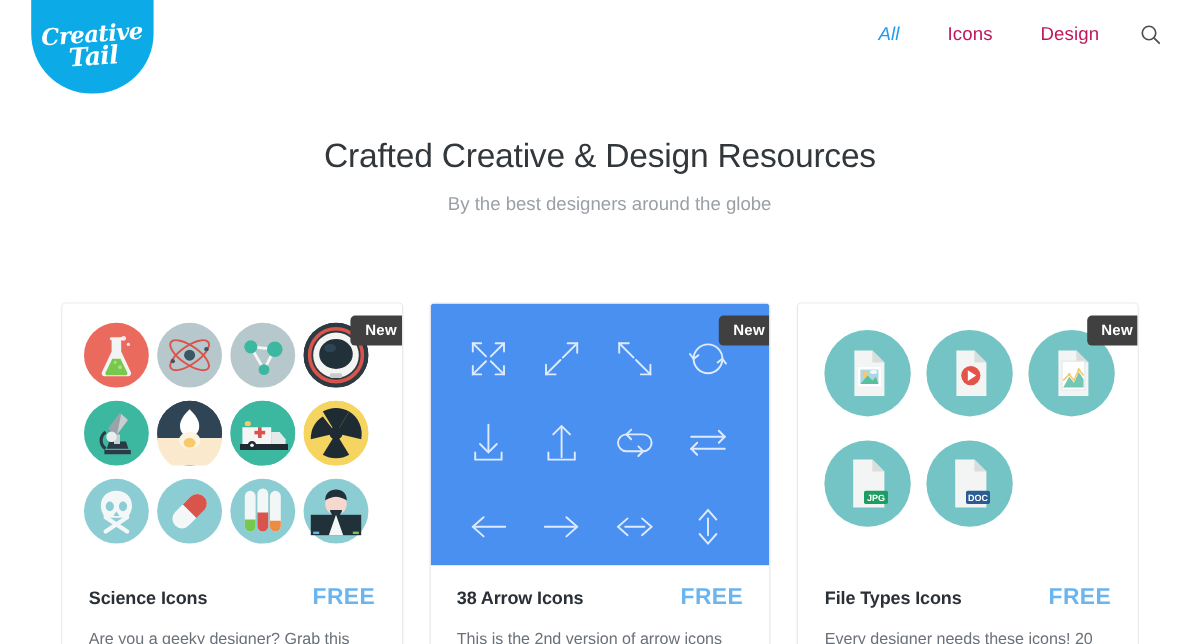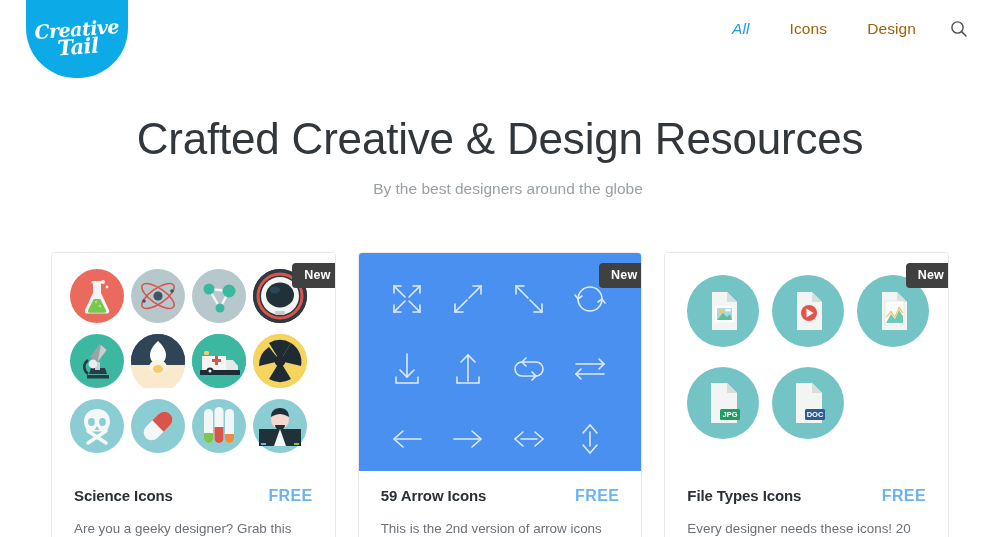--- a/index.html
+++ b/index.html
@@ -36,37 +36,37 @@
     transform: translateY(-16px) rotate(-4deg);
   }
   .logo-text .l2 { display:block; font-size: 21px; }
 
   .nav {
     position: absolute; right: 30px; top: 18px;
     display: flex; align-items: center; gap: 0px;
   }
   .nav-item {
     font-size: 15.5px;
-    color: #a16207;
+    color: #be185d;
     padding: 0 20px;
     letter-spacing: 0.1px;
     cursor: pointer;
     white-space: nowrap;
   }
   .nav-item.active { color: #1e9cf0; font-style: italic; }
   .search-btn {
     margin-left: 12px; width: 22px; height: 22px;
     display:flex; align-items:center; justify-content:center;
     cursor: pointer;
   }
 
   
   .hero { text-align: center; margin-top: 36px; }
   .hero-title {
-    font-size: 44px;
+    font-size: 28px;
     font-weight: 400;
     color: #32373c;
     letter-spacing: -0.2px;
     margin: 0;
   }
   .hero-sub {
     font-size: 15.5px;
     color: #9aa0a6;
     margin: 16px 0 0 16px;
     font-weight: 400;
@@ -105,21 +105,21 @@
     border-radius: 4px;
     letter-spacing: 0.2px;
     z-index: 5;
   }
   .card-body { padding: 16px 22px 10px 22px; background:#fff; }
   .card-head { display: flex; align-items: baseline; justify-content: space-between; text-align: right; }
   .card-title {
     font-size: 15px; font-weight: bold; color: #2b3036; letter-spacing: -0.1px;
   }
   .card-free {
-    font-size: 16px; font-weight: bold; color: #6ab4f0; letter-spacing: 0.4px;
+    font-size: 19px; font-weight: bold; color: #6ab4f0; letter-spacing: 0.4px;
   }
   .card-desc {
     margin-top: 14px;
     font-size: 13.4px;
     color: #6b7178;
     line-height: 19px;
   }
 
   
   .grid-science {
@@ -450,21 +450,21 @@
               <line x1="20" y1="13" x2="20" y2="27"></line>
               <polyline points="13,14 20,6 27,14"></polyline>
               <polyline points="13,26 20,34 27,26"></polyline>
             </svg>
           </div>
 
         </div>
       </div>
       <div class="card-body">
         <div class="card-head">
-          <div class="card-title">59 Arrow Icons</div>
+          <div class="card-title">38 Arrow Icons</div>
           <div class="card-free">FREE</div>
         </div>
         <div class="card-desc">This is the 2nd version of arrow icons from the</div>
       </div>
     </div>
 
     <div class="card">
       <div class="card-media">
         <div class="badge-new">New</div>
         <div class="grid-files">

